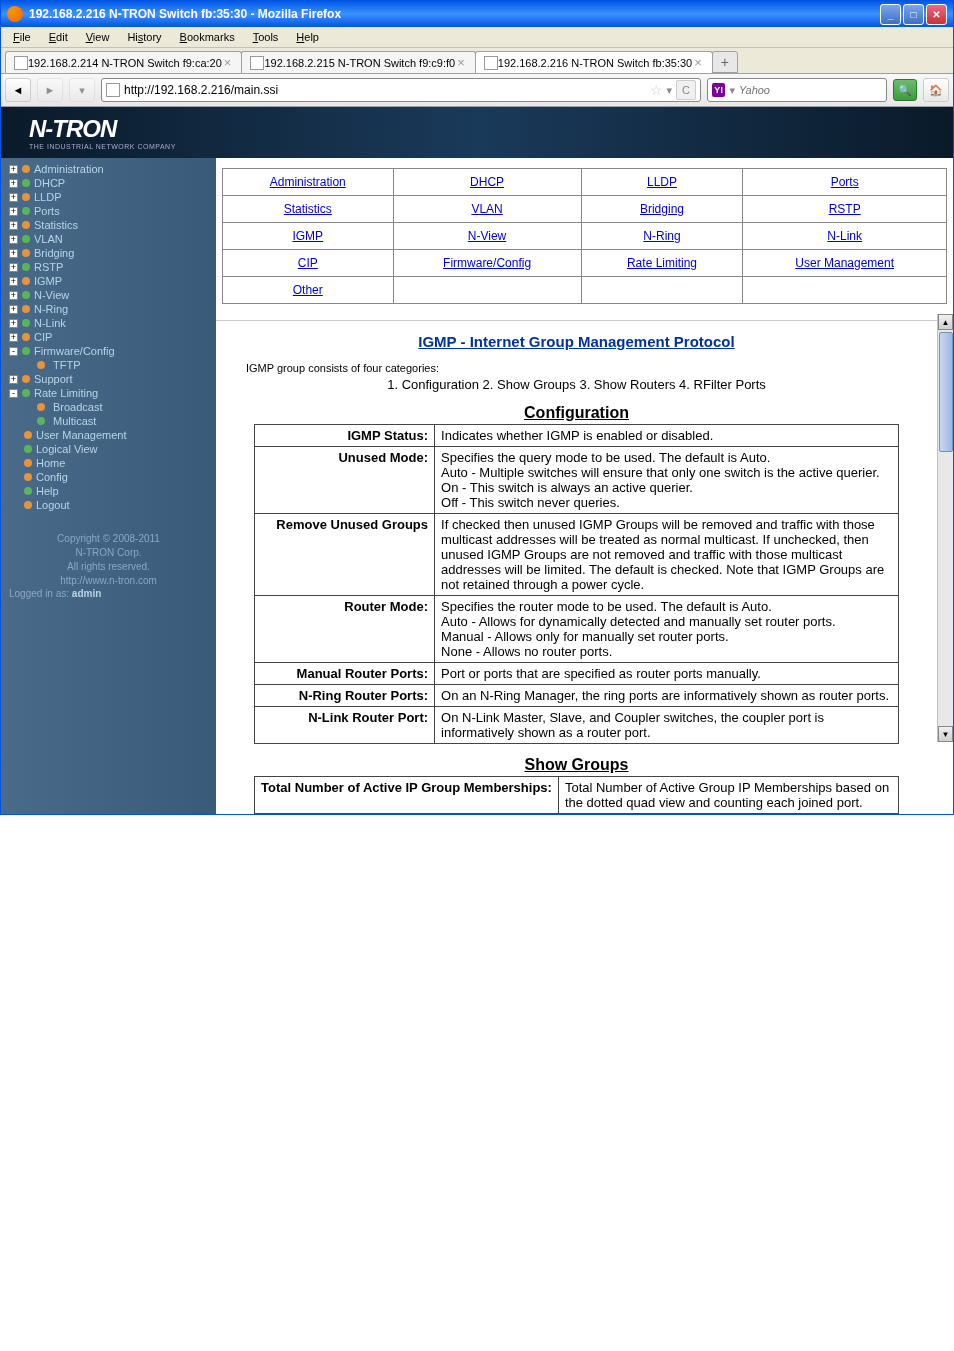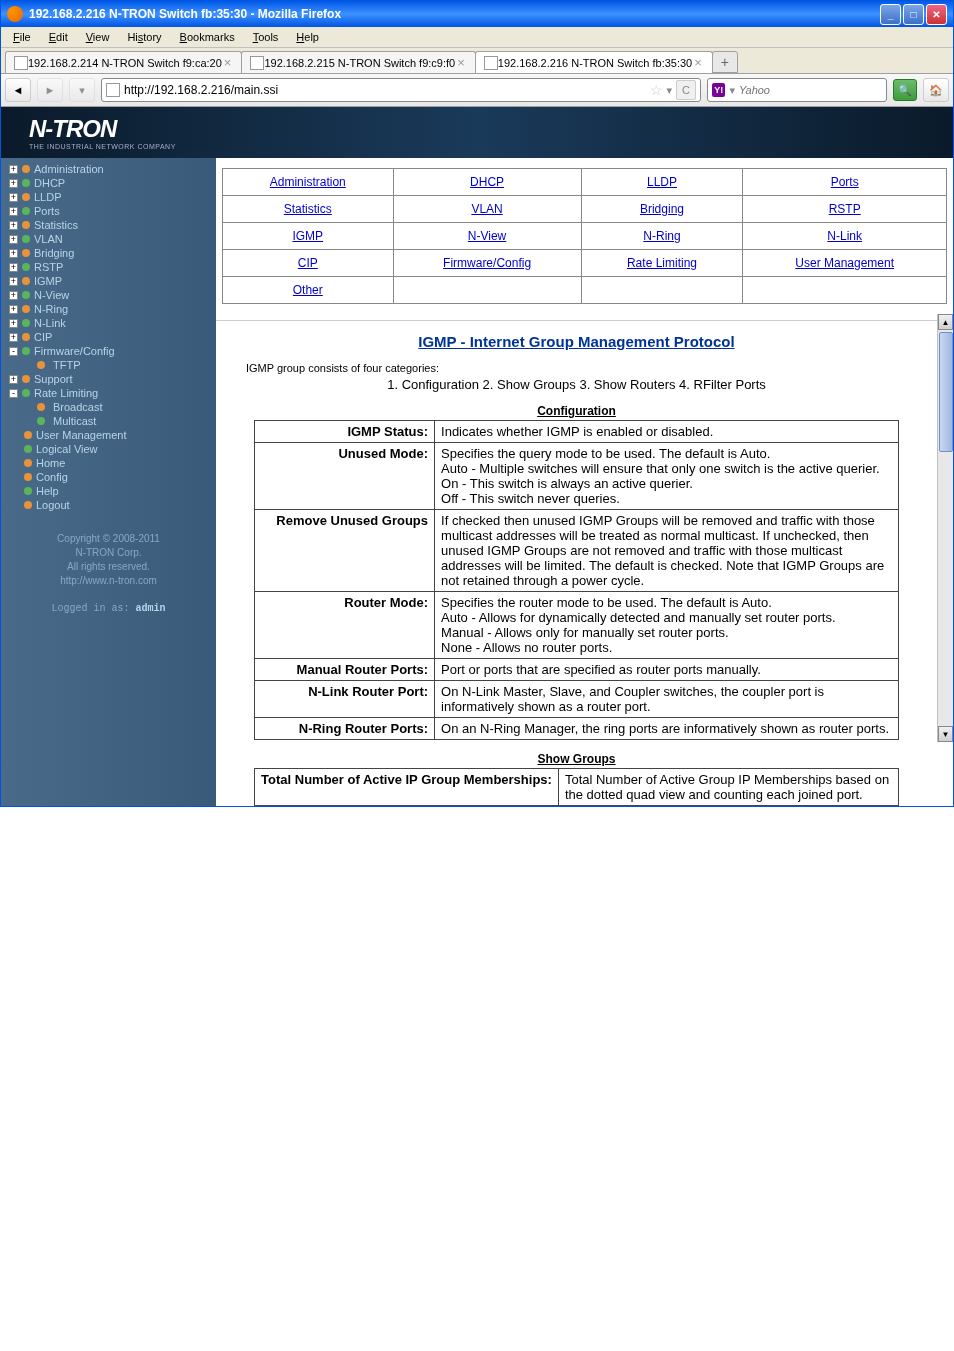--- a/index.html
+++ b/index.html
@@ -49,35 +49,35 @@
     .sidebar { width: 215px; background: linear-gradient(to right, #4a6a8a, #3a5a7a); padding: 4px 8px 20px; min-height: 600px; }
     .tree-item { color: #b8d4e8; padding: 1px 0; display: flex; align-items: center; gap: 4px; cursor: pointer; font-size: 11px; }
     .tree-toggle { width: 9px; height: 9px; border: 1px solid #888; background: #fff; color: #000; font-size: 9px; line-height: 7px; text-align: center; cursor: pointer; display: inline-block; }
     .bullet { width: 8px; height: 8px; border-radius: 50%; display: inline-block; }
     .b-orange { background: #e8923a; }
     .b-green { background: #5ab55a; }
     .tree-indent { margin-left: 28px; }
     .tree-indent .bullet { margin-right: 4px; }
     .sidebar-footer { margin-top: 20px; text-align: center; color: #8aa8c4; font-size: 10px; line-height: 1.4; }
     .sidebar-footer a { color: #8aa8c4; }
-    .logged-in { margin-top: 15px; text-align: center; color: #8aa8c4; font-size: 10px; font-family: Liberation Mono, monospace; }
+    .logged-in { color: #8aa8c4; font-size: 10px; }
     .logged-in b { color: #b8d4e8; }
     
     .right-panel { flex: 1; background: #fff; }
     .nav-grid { border-collapse: collapse; margin: 10px 6px; width: calc(100% - 12px); }
     .nav-grid td { border: 1px solid #888; padding: 6px 20px; text-align: center; }
     .nav-grid a { color: #0000cc; text-decoration: underline; font-size: 12px; cursor: pointer; }
     
     .page-body { padding: 0 10px; border-top: 1px solid #ccc; margin-top: 6px; }
     
     .page-title { text-align: center; margin: 12px 0; color: #003399; font-size: 15px; font-weight: bold; text-decoration: underline; }
     .intro { margin: 10px 0 3px 20px; font-size: 11px; }
     .intro-sub { text-align: center; font-size: 13px; }
     
-    .section-head { text-align: center; font-weight: bold; text-decoration: underline; margin: 12px 0 2px; font-size: 12px; }
+    .section-head { text-align: center; font-weight: bold; text-decoration: underline; margin: 12px 0 2px; font-size: 16px; }
     
     .desc-table { border-collapse: collapse; margin: 0 auto; width: 92%; }
     .desc-table td { border: 1px solid #444; padding: 3px 6px; font-size: 13px; vertical-align: top; }
     .desc-table td:first-child { font-weight: bold; text-align: right; white-space: nowrap; width: 180px; }
     
     .vscroll { float: right; width: 16px; background: #e8e8e8; border-left: 1px solid #c0c0c0; display: flex; flex-direction: column; align-items: center; height: 428px; }
     .vscroll-btn { width: 15px; height: 16px; background: linear-gradient(#f0f0f0, #d0d0d0); border: 1px solid #888; font-size: 8px; display: flex; align-items: center; justify-content: center; cursor: pointer; }
     .vscroll-thumb { width: 14px; background: linear-gradient(to right, #c8d8f0, #a0b8e0); border: 1px solid #7090c0; border-radius: 2px; margin-top: 2px; cursor: pointer; }
     
     .page-scroll-area { display: flex; }
@@ -358,26 +358,26 @@
                     <td style="white-space: pre-line;">Specifies the router mode to be used. The default is Auto.
    Auto - Allows for dynamically detected and manually set router ports.
    Manual - Allows only for manually set router ports.
    None - Allows no router ports.</td>
                   </tr>
                   <tr>
                     <td>Manual Router Ports:</td>
                     <td style="white-space: pre-line;">Port or ports that are specified as router ports manually.</td>
                   </tr>
                   <tr>
+                    <td>N-Ring Router Ports:</td>
+                    <td style="white-space: pre-line;">On an N-Ring Manager, the ring ports are informatively shown as router ports.</td>
+                  </tr>
+                  <tr>
                     <td>N-Link Router Port:</td>
                     <td style="white-space: pre-line;">On N-Link Master, Slave, and Coupler switches, the coupler port is informatively shown as a router port.</td>
-                  </tr>
-                  <tr>
-                    <td>N-Ring Router Ports:</td>
-                    <td style="white-space: pre-line;">On an N-Ring Manager, the ring ports are informatively shown as router ports.</td>
                   </tr>
                 </tbody>
             </table>
 
             <div class="section-head">Show Groups</div>
             <table class="desc-table">
               <tbody id="grprows">
                   <tr>
                     <td>Total Number of Active IP Group Memberships:</td>
                     <td>Total Number of Active Group IP Memberships based on the dotted quad view and counting each joined port.</td>

